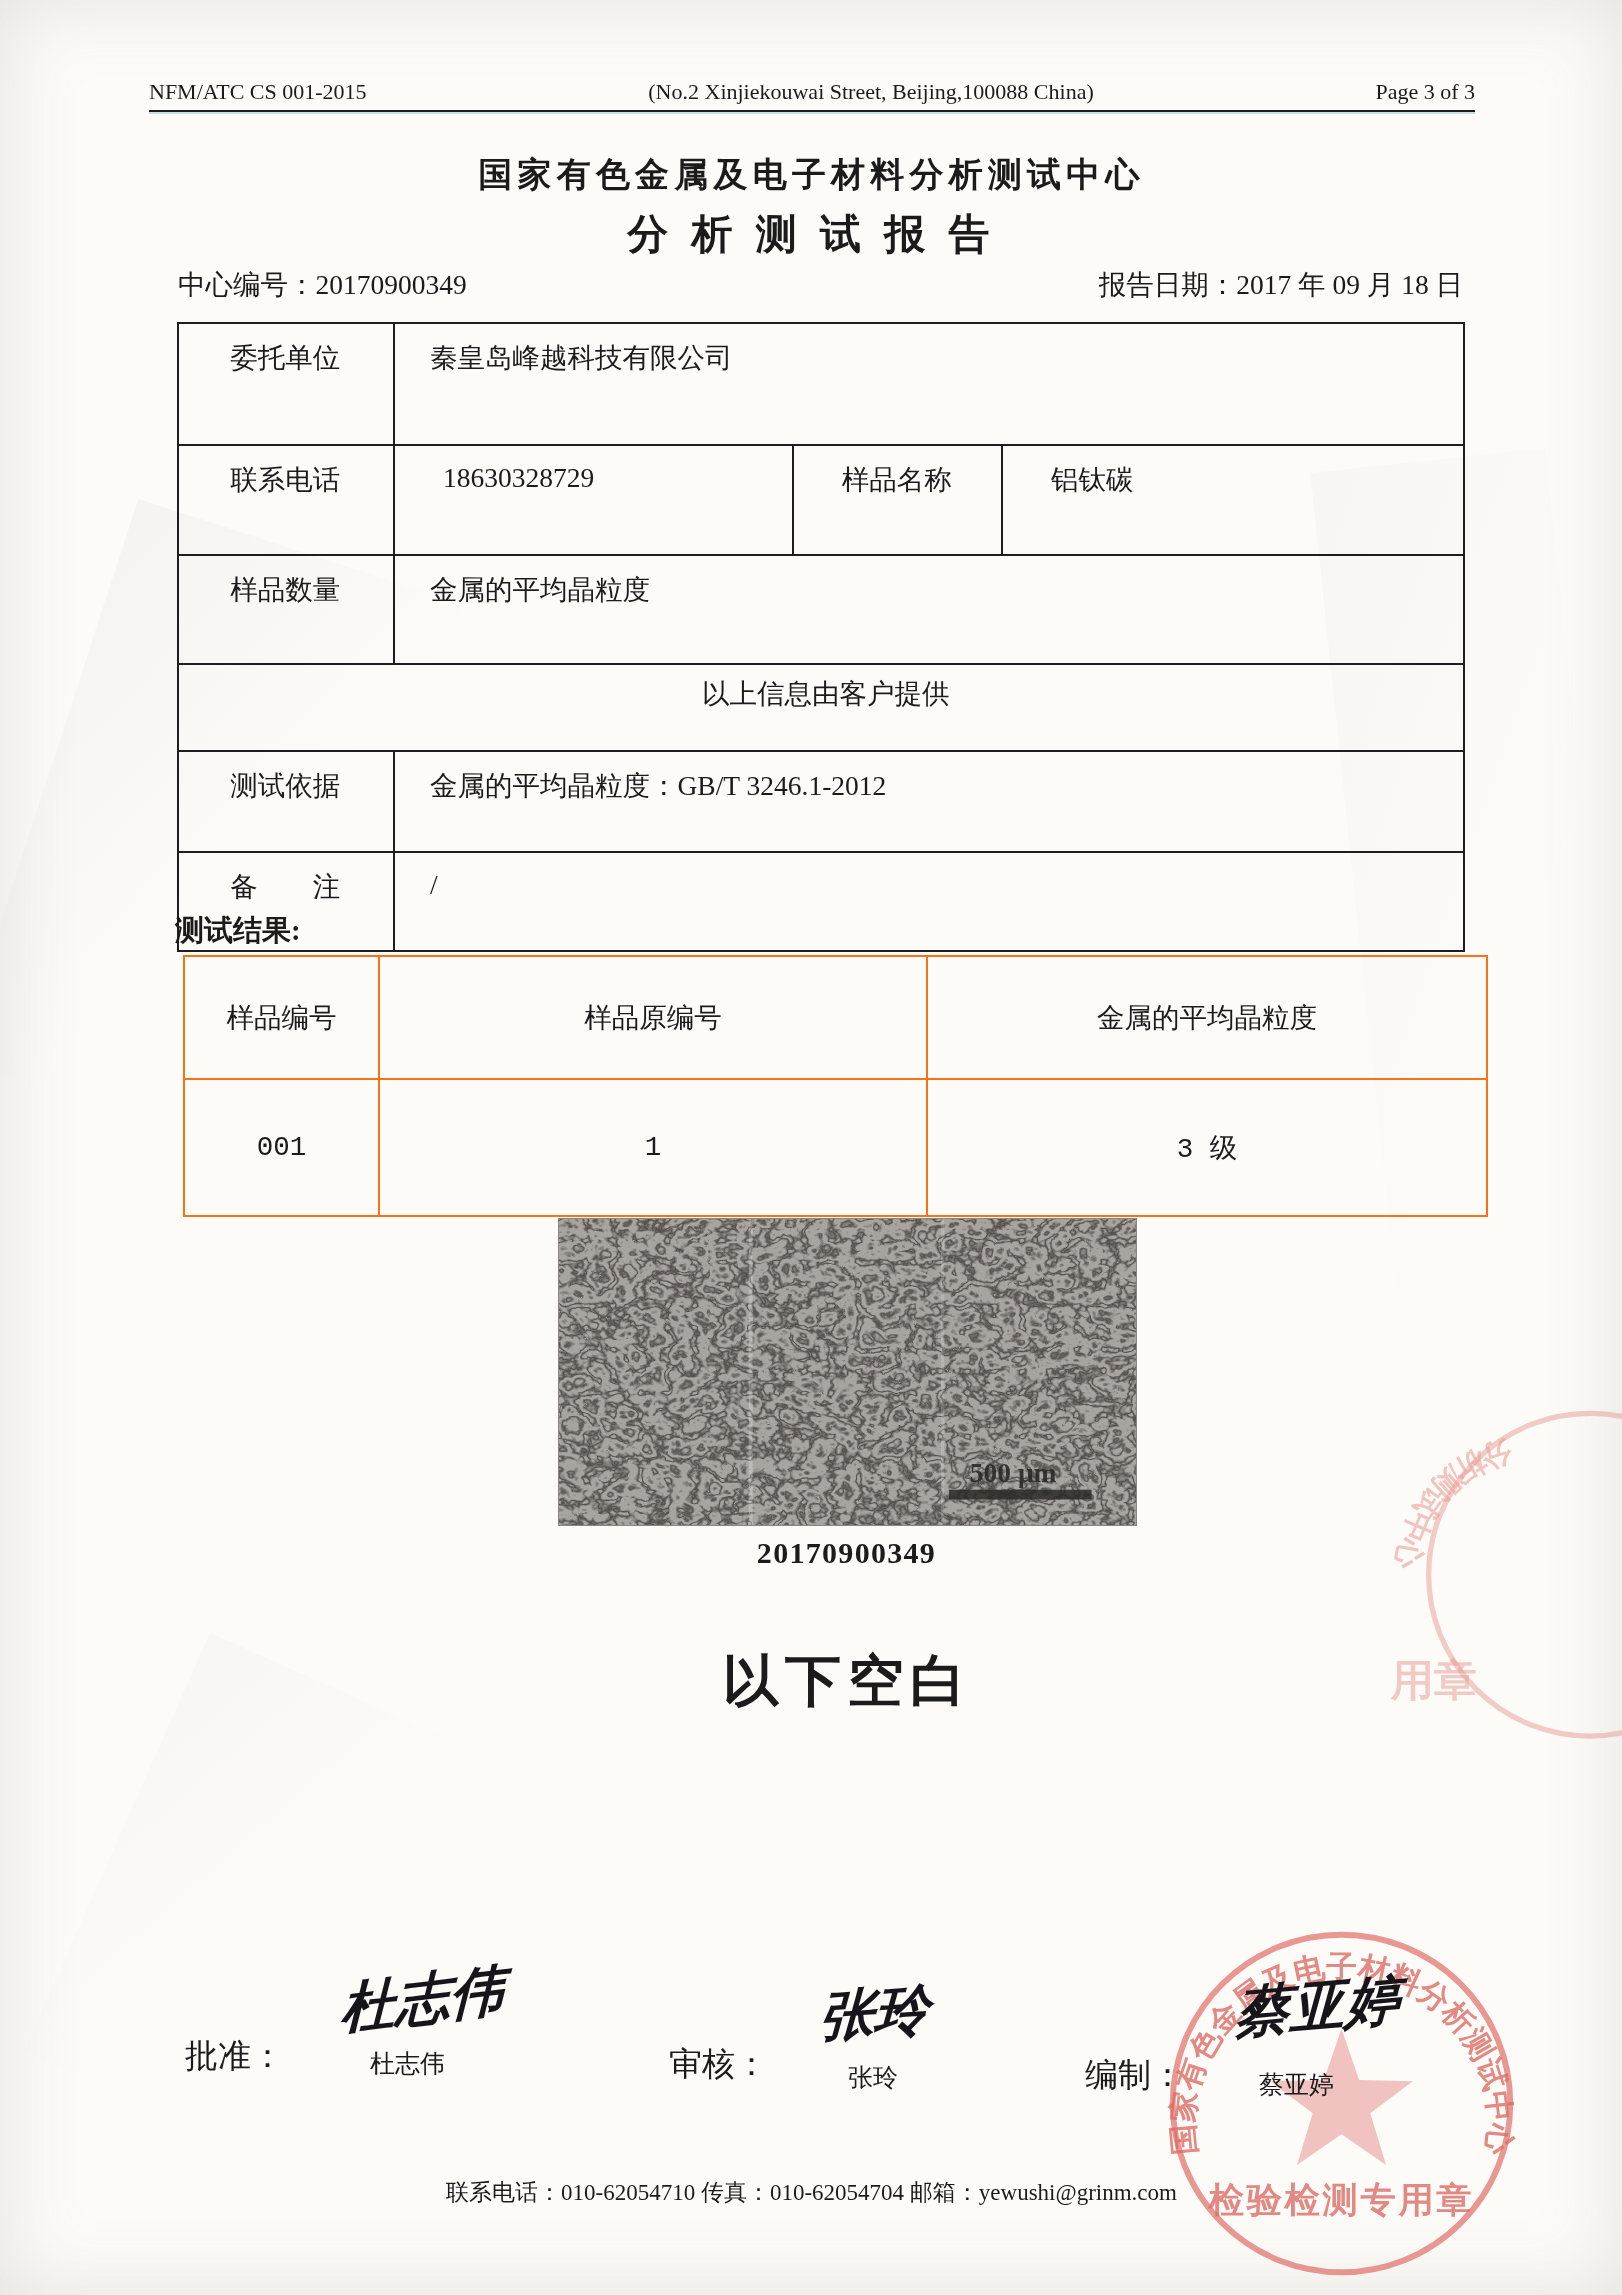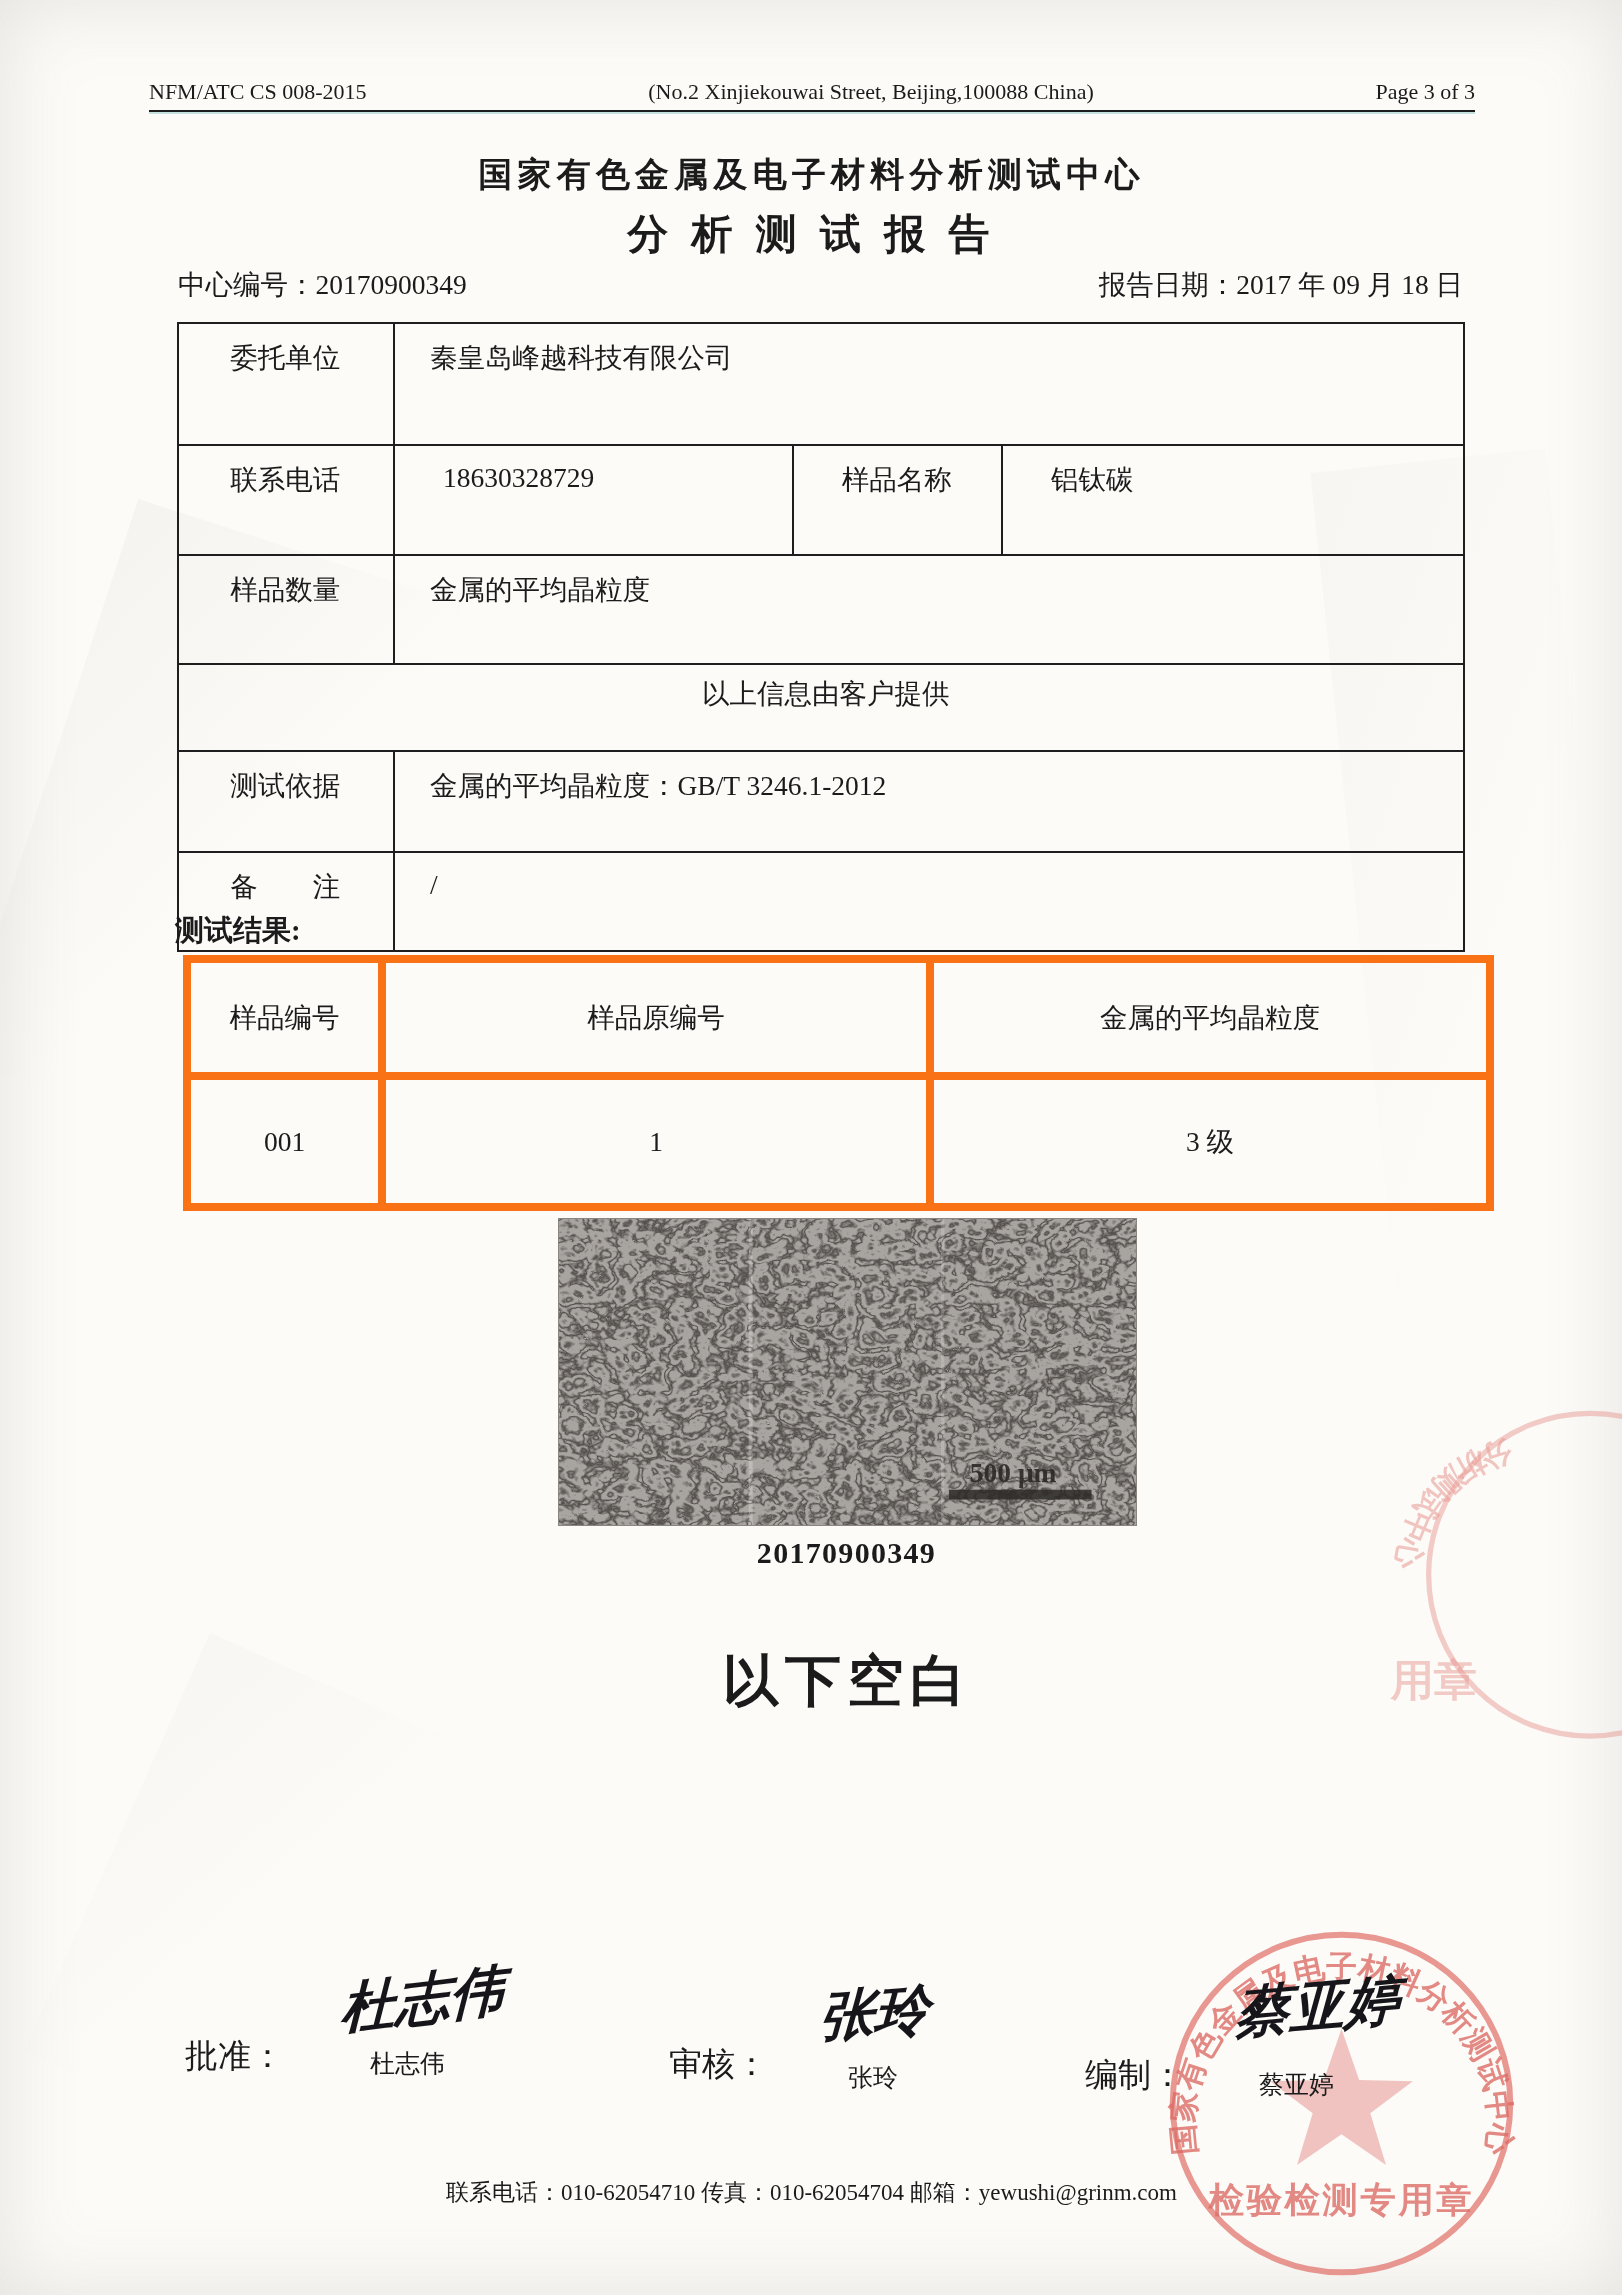--- a/index.html
+++ b/index.html
@@ -43,21 +43,21 @@
   table.info td.center{text-align:center;padding-left:16px;}
   col.c1{width:216px;}col.c2{width:399px;}col.c3{width:209px;}col.c4{width:462px;}
   tr.r1 td{height:98px;}tr.r2 td{height:86px;padding-left:48px;}tr.r3 td{height:86px;}
   tr.r4 td{height:84px;}tr.r5 td{height:67px;padding-top:11.8px;}
   tr.r6 td{height:77px;}tr.r7 td{height:75px;}
 
   .results-label{position:absolute;left:175px;top:911px;font-size:29px;font-weight:700;}
 
   table.results{position:absolute;left:183px;top:955px;width:1303px;
     border-collapse:collapse;table-layout:fixed;font-size:27.5px;text-align:center;}
-  table.results td{border:8px solid #f97316;vertical-align:middle;padding:12px;}
+  table.results td{border:2px solid #f97316;vertical-align:middle;padding:18px;font-family:Liberation Mono, monospace;}
   col.rc1{width:195px;}col.rc2{width:548px;}col.rc3{width:560px;}
   tr.rh td{height:85px;}
   tr.rd td{height:99px;}
 
   
   .micro{position:absolute;left:558px;top:1218px;width:577px;height:306px;
     border:0.7px solid #8a857f;background:#a49e98;}
   .micro svg{display:block;width:100%;height:100%;}
   .micro-caption{position:absolute;left:558px;top:1536px;width:577px;text-align:center;
     font-size:30px;font-weight:700;letter-spacing:1.3px;}
@@ -91,21 +91,21 @@
 </head>
 <body>
 
 <div class="page">
 
   <div class="streak s1"></div>
   <div class="streak s2"></div>
   <div class="streak s3"></div>
 
   <div class="header">
-    <span>NFM/ATC CS 008-2015</span>
+    <span>NFM/ATC CS 001-2015</span>
     <span>(No.2 Xinjiekouwai Street, Beijing,100088 China)</span>
     <span>Page 3 of 3</span>
   </div>
 
   <div class="org-title">国家有色金属及电子材料分析测试中心</div>
   <div class="report-title">分 析 测 试 报 告</div>
 
   <div class="meta">
     <span><b>中心编号：</b><b>20170900349</b></span>
     <span><b>报告日期：</b><b>2017 年 09 月 18 日</b></span>

